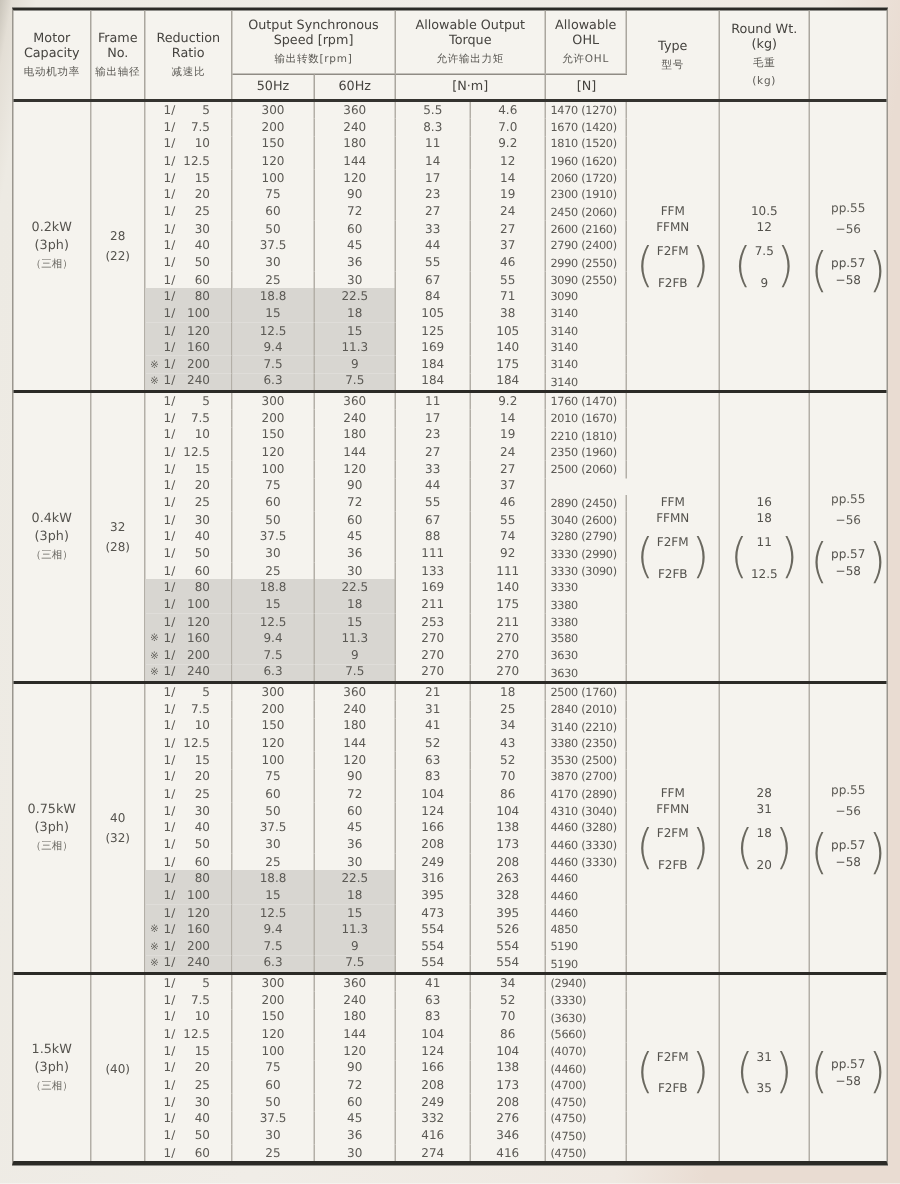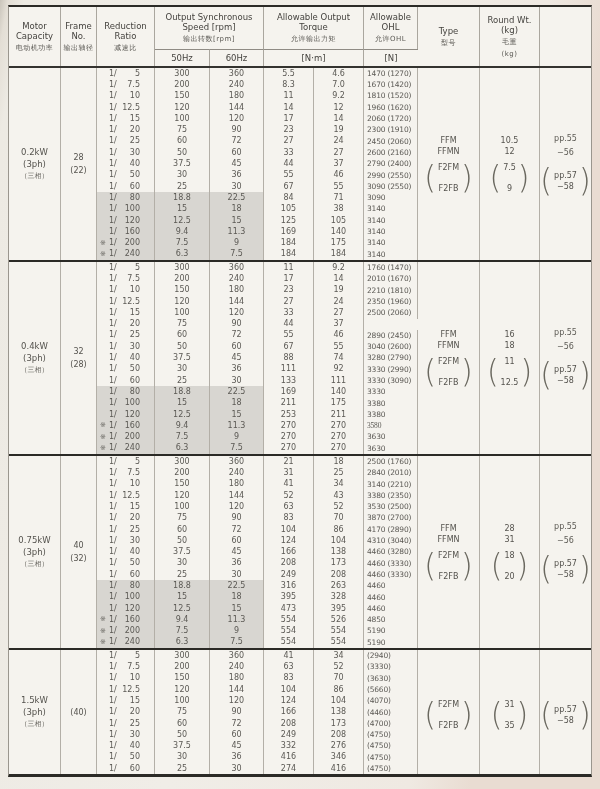--- a/index.html
+++ b/index.html
@@ -499,21 +499,21 @@
         <div class="c ohl" style="grid-area: 14 / 8;">3380</div>
         <div class="c ratio shaded" style="grid-area: 15 / 3;">
           <span class="mark">※</span>
           <span class="frac">1/</span>
           <span class="den">160</span>
         </div>
         <div class="c nmid shaded" style="grid-area: 15 / 4;">9.4</div>
         <div class="c nmid shaded" style="grid-area: 15 / 5;">11.3</div>
         <div class="c nmid" style="grid-area: 15 / 6;">270</div>
         <div class="c nmid" style="grid-area: 15 / 7;">270</div>
-        <div class="c ohl" style="grid-area: 15 / 8; font-family: Liberation Serif, serif;">3580</div>
+        <div class="c ohl" style="grid-area: 15 / 8;">3580</div>
         <div class="c ratio shaded" style="grid-area: 16 / 3;">
           <span class="mark">※</span>
           <span class="frac">1/</span>
           <span class="den">200</span>
         </div>
         <div class="c nmid shaded" style="grid-area: 16 / 4;">7.5</div>
         <div class="c nmid shaded" style="grid-area: 16 / 5;">9</div>
         <div class="c nmid" style="grid-area: 16 / 6;">270</div>
         <div class="c nmid" style="grid-area: 16 / 7;">270</div>
         <div class="c ohl" style="grid-area: 16 / 8;">3630</div>

